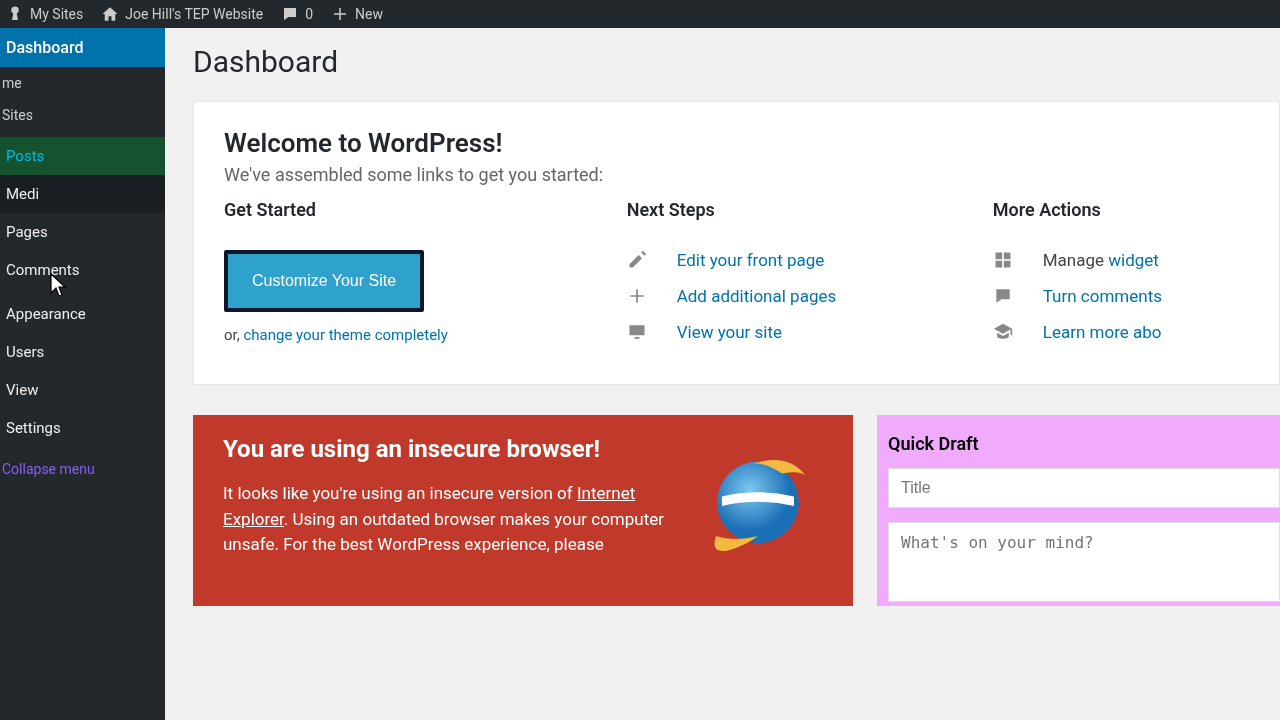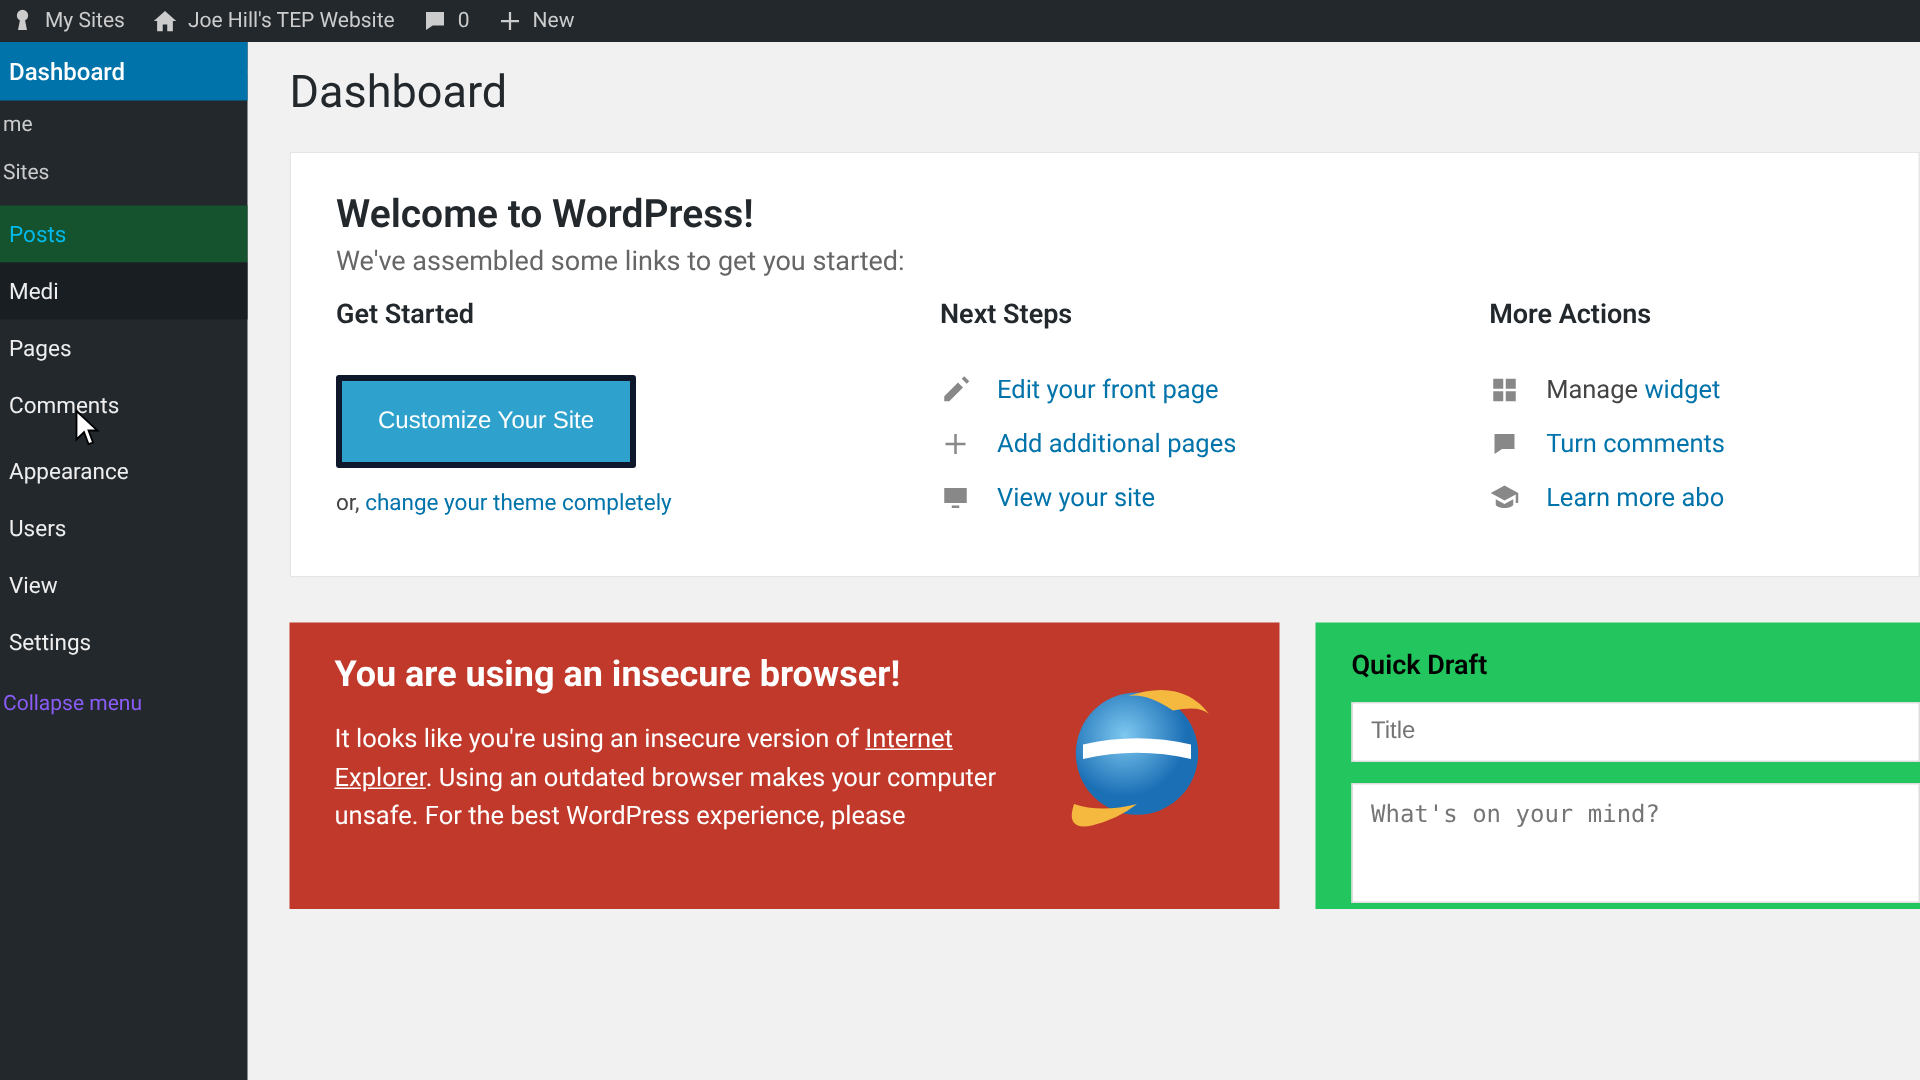--- a/index.html
+++ b/index.html
@@ -27,34 +27,34 @@
 .welcome-title { font-size: 26px; font-weight: 600; color: #23282d; }
 .welcome-sub { font-size: 18px; color: #666; margin-top: 6px; margin-bottom: 14px; }
 .welcome-cols { display: flex; gap: 0; }
 .welcome-col { flex: 1; }
 .welcome-col h3 { font-size: 18px; font-weight: 600; color: #23282d; margin-bottom: 30px; }
 .customize-btn { display: inline-block; background: #2ea2cc; border: 4px solid #0f172a; color: #fff; font-size: 16px; padding: 18px 24px; cursor: pointer; border-radius: 2px; }
 .or-text { margin-top: 14px; font-size: 15px; color: #444; }
 .or-text a { color: #0073aa; text-decoration: none; }
 
 .action-list { list-style: none; display: flex; flex-direction: column; gap: 16px; }
-.action-item { display: flex; align-items: center; gap: 18px; color: #0073aa; font-size: 17px; cursor: pointer; }
+.action-item { display: flex; align-items: center; gap: 30px; color: #0073aa; font-size: 17px; cursor: pointer; }
 .action-item svg { width: 20px; height: 20px; fill: #888; flex-shrink: 0; }
 .action-item .text { color: #0073aa; }
 .action-item .muted { color: #444; }
 
 .row2 { display: flex; gap: 24px; }
 .warning-box { background: #c0392b; color: #fff; padding: 20px 30px 30px 30px; width: 660px; display: flex; gap: 20px; }
 .warning-text { flex: 1; }
 .warning-title { font-size: 24px; font-weight: 700; margin-bottom: 18px; }
 .warning-body { font-size: 17px; line-height: 1.5; }
 .warning-body a { color: #fff; text-decoration: underline; }
 .ie-logo { width: 130px; height: 130px; flex-shrink: 0; display: flex; align-items: center; justify-content: center; }
 
-.quickdraft { flex: 1; background: #22c55e; padding: 18px 0 0 24px; }
+.quickdraft { flex: 1; background: #f0abfc; padding: 18px 0 0 11px; }
 .quickdraft h2 { font-size: 18px; font-weight: 600; margin-bottom: 14px; }
 .qd-input { width: 100%; padding: 10px 12px; font-size: 16px; border: 1px solid #ddd; background: #fff; margin-bottom: 14px; }
 .qd-textarea { width: 100%; padding: 10px 12px; font-size: 16px; border: 1px solid #ddd; background: #fff; height: 80px; resize: none; }
 
 .cursor { position: absolute; left: 48px; top: 273px; pointer-events: none; z-index: 999; }
 </style>
 </head>
 <body>
 
 <div class="topbar">

